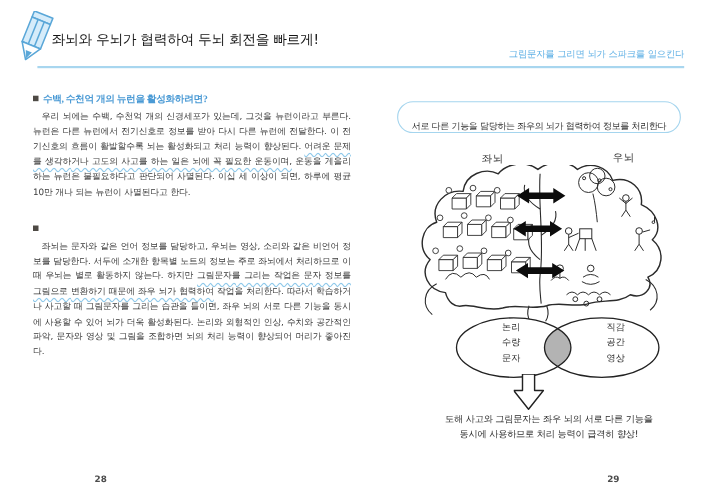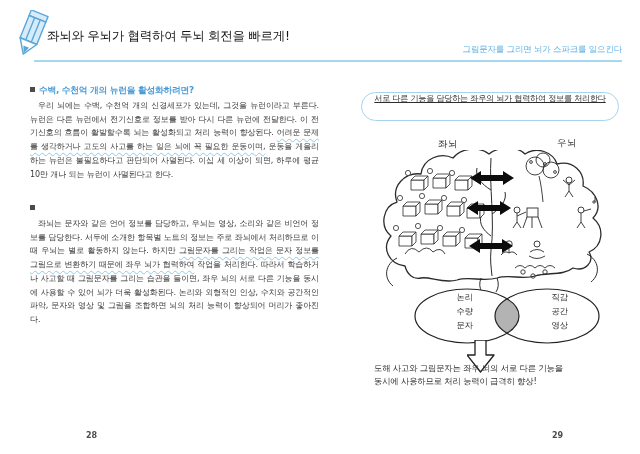--- a/index.html
+++ b/index.html
@@ -6,34 +6,34 @@
   body { font-family:"DejaVu Sans", sans-serif; background:#e8e8e8; }
   .spread { position:relative; width:640px; height:454px; background:#ffffff; overflow:hidden; }
 
   
   .pencil { position:absolute; left:10px; top:10px; width:44px; height:50px; }
   .title { position:absolute; left:47px; top:28px; font-size:12.5px; font-weight:400; color:#141414; letter-spacing:-0.3px; }
   .chapter-note { position:absolute; left:330px; top:44px; width:292px; text-align:right; font-size:8.5px; color:#5fb0e5; letter-spacing:-0.2px; }
   .header-rule { position:absolute; left:34px; top:60px; width:588px; height:1.5px; background:#a8d6ef; }
 
   
-  .sec-heading { position:absolute; left:30px; width:290px; font-size:8.8px; font-weight:700; color:#4a9ad5; letter-spacing:-0.3px; }
+  .sec-heading { position:absolute; left:30px; width:290px; font-size:8.8px; font-weight:700; color:#4a9ad5; letter-spacing:-0.3px;font-family:Liberation Serif, serif; }
   .bullet { display:inline-block; width:5px; height:5px; background:#4e4a45; margin-right:4px; vertical-align:1px; }
   .body-p { position:absolute; left:30px; width:289px; font-size:8px; line-height:13.7px; color:#3a3a3a; text-align:justify; text-indent:1em; letter-spacing:-0.1px; word-break:break-all; }
   .wavy { text-decoration-line:underline; text-decoration-style:wavy; text-decoration-color:#8fc9ea; text-decoration-thickness:1px; text-underline-offset:2.5px; }
   .pagenum { position:absolute; font-size:8px; color:#4c4c4c;font-weight:bold; }
 
   
-  .callout { position:absolute; left:361px; top:92px; width:258px; height:29px; border:1.2px solid #a5d5ee; border-radius:15px; display:flex; align-items:flex-start; justify-content:center; font-size:8.2px; color:#2e2e2e; letter-spacing:-0.3px;text-decoration:underline; }
+  .callout { position:absolute; left:361px; top:92px; width:258px; height:29px; border:1.2px solid #a5d5ee; border-radius:15px; display:flex; align-items:flex-end; justify-content:center; font-size:8.2px; color:#2e2e2e; letter-spacing:-0.3px; }
   .brain-label { position:absolute; width:40px; text-align:right; font-size:9.5px; color:#2b2b2b; letter-spacing:0.5px; }
   .brain-svg { position:absolute; left:377px; top:150px; }
   .venn-svg { position:absolute; left:413px; top:286px; }
   .venn-item { position:absolute; width:36px; text-align:right; font-size:8.3px; color:#2b2b2b; }
   .down-arrow { position:absolute; left:467px; top:340px; }
-  .caption { position:absolute; left:374px; top:362px; width:250px; text-align:left; font-size:8.4px; line-height:13px; color:#2b2b2b; letter-spacing:-0.2px; }
+  .caption { position:absolute; left:374px; top:375px; width:250px; text-align:center; font-size:8.4px; line-height:13px; color:#2b2b2b; letter-spacing:-0.2px; }
 </style>
 </head>
 <body>
 
 <div class="spread">
 
   <svg class="pencil" viewBox="0 0 44 50">
     <g transform="rotate(22 22 25)" fill="#d6ecfa" stroke="#5aa7d8" stroke-width="1.4" stroke-linejoin="round">
       <rect x="12" y="2" width="18" height="6"></rect>
       <rect x="12" y="8" width="18" height="24"></rect>

